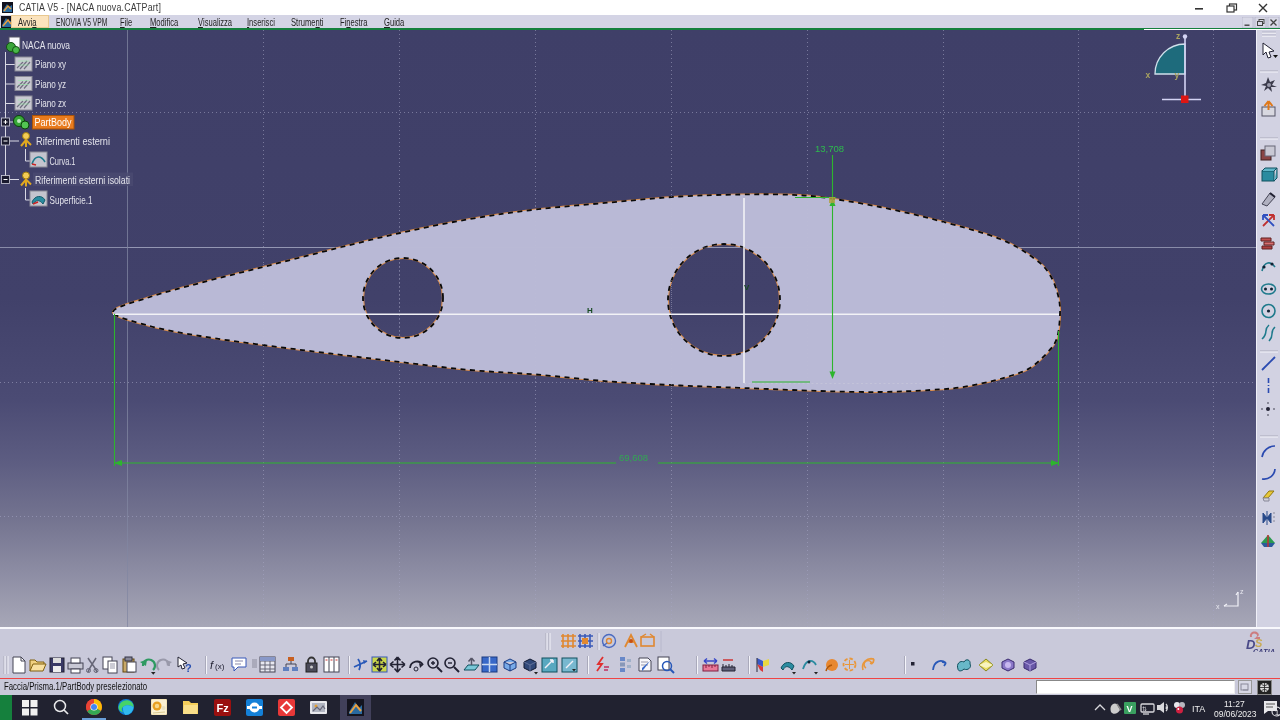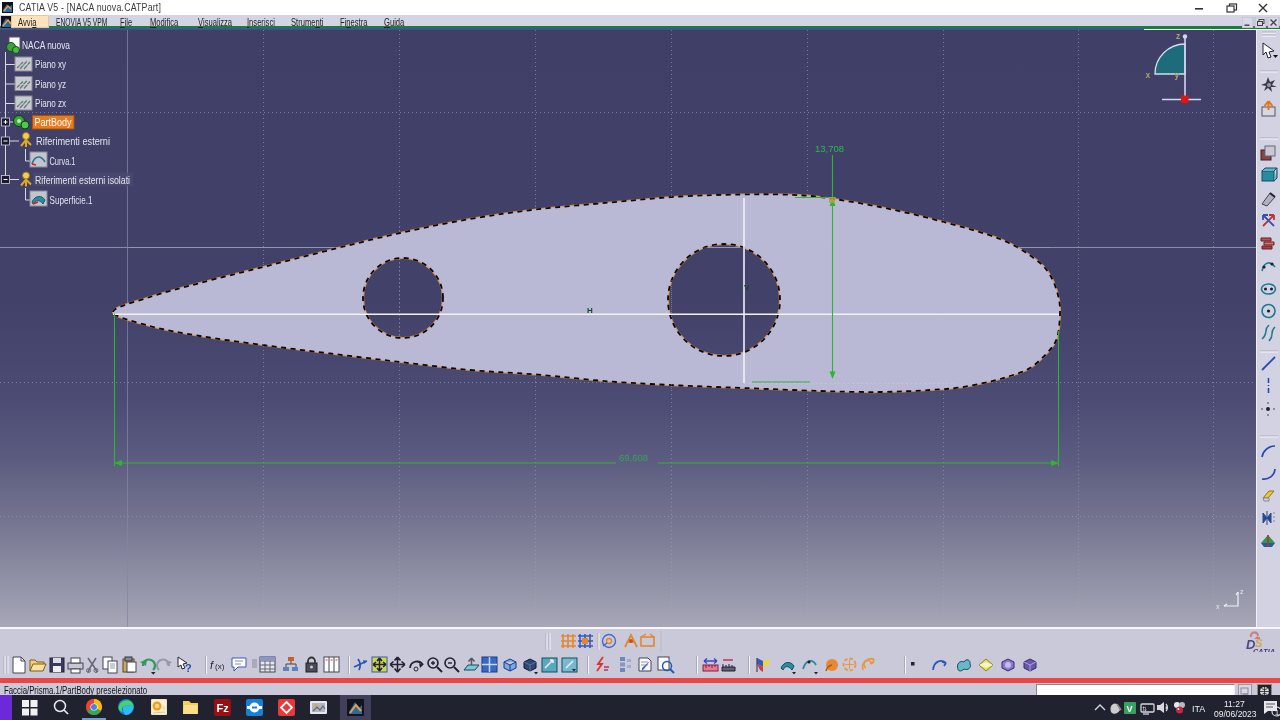--- a/index.html
+++ b/index.html
@@ -1,31 +1,31 @@
 <!DOCTYPE html>
 <html><head><meta charset="utf-8">
 <style>
 *{margin:0;padding:0;box-sizing:border-box}
 html,body{width:1280px;height:720px;overflow:hidden;font-family:"Liberation Sans",sans-serif}
-#page{position:relative;width:1144px;height:720px;background:#6d28d9}
+#page{position:relative;width:1144px;height:720px;background:#15803d}
 .abs{position:absolute}
 
 #title{left:0;top:0;width:1280px;height:15px;background:#ffffff;color:#3a3a3a;font-size:10px}
 #title .txt{position:absolute;left:19px;top:2px;letter-spacing:0.2px}
-#menubar{left:0;top:15px;width:1280px;height:14px;background:#d4d4e5;font-size:10px;color:#222;border-bottom:3px solid #15803d}
+#menubar{left:0;top:15px;width:1280px;height:14px;background:#d4d4e5;font-size:10px;color:#222;border-bottom:1px solid #15803d}
 .mi{position:absolute;top:2px;transform-origin:0 50%;transform:scaleX(0.76);white-space:nowrap}
 #avvia{position:absolute;left:11px;top:0px;width:38px;height:13px;background:#fbe3bd;border:1px solid #e8c890}
 
 #vp{left:0;top:30px;width:1256px;height:597px;background:linear-gradient(to bottom,#3f3f68 0%,#41416a 45%,#4b4b74 62%,#5c5c81 72%,#747490 82%,#9090a6 92%,#a7a7b7 100%);overflow:hidden}
 
 #rtb{left:1256px;top:30px;width:24px;height:597px;background:#d2d2e2;border-left:1px solid #f0f0f8}
 
 #btb1{left:0;top:627px;width:1280px;height:25px;background:#c9c9da;border-top:2px solid #f8f8fc}
 #btb2{left:0;top:652px;width:1280px;height:26px;background:#c9c9da}
-#status{left:0;top:678px;width:1280px;height:17px;background:#c9c9da;border-top:5px solid #ef4444;font-size:10px;color:#111}
+#status{left:0;top:678px;width:1280px;height:17px;background:#c9c9da;border-top:1px solid #ef4444;font-size:10px;color:#111}
 #taskbar{left:12px;top:695px;width:1280px;height:25px;background:#212230}
 </style></head>
 <body>
 <div id="page">
   <div class="abs" id="title">
     <svg class="abs" style="left:2px;top:2px" width="11" height="11">
         <rect width="11" height="11" fill="#10101c"></rect>
         <path d="M1 8 L5 2 L7 5 L10 3 L10 10 L1 10 Z" fill="#2a6aa0"></path>
         <path d="M2 9 L6 4 L9 7" stroke="#e8a040" stroke-width="1.5" fill="none"></path>
       </svg>

